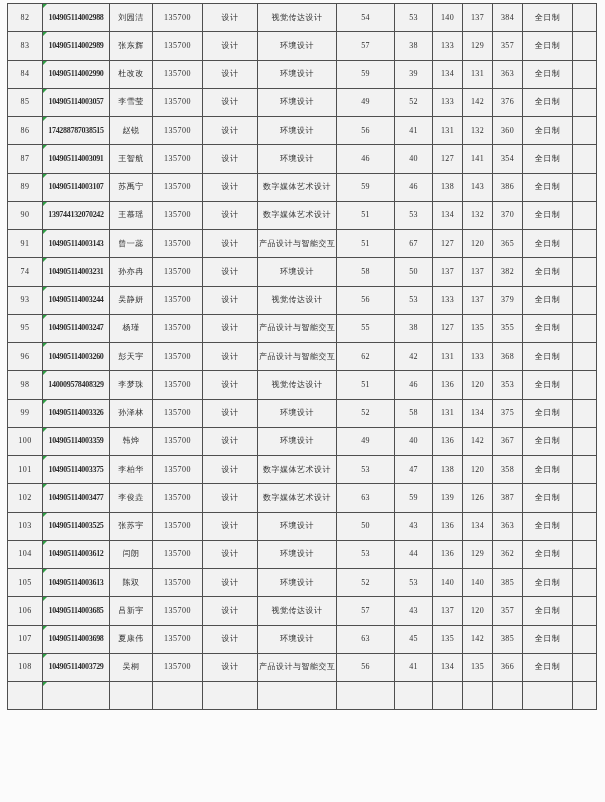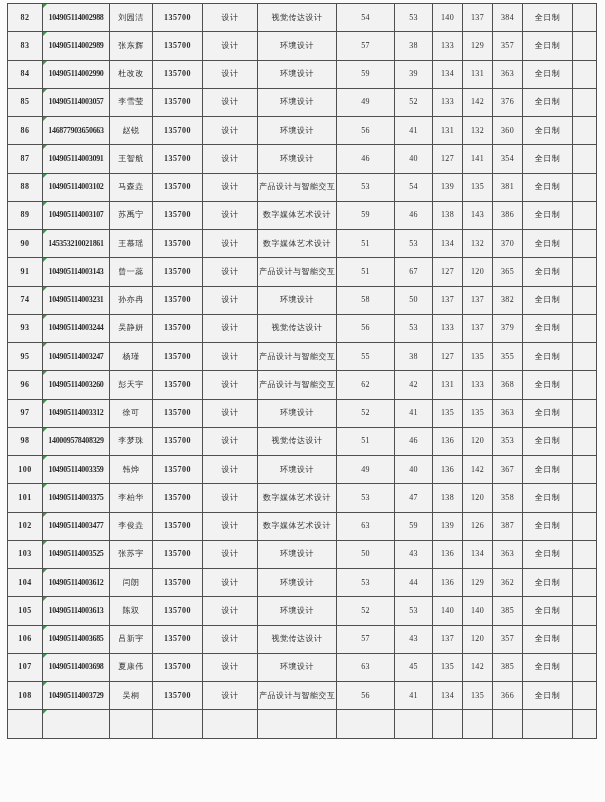--- a/index.html
+++ b/index.html
@@ -40,21 +40,21 @@
     white-space: nowrap;
     position: relative;
     padding: 0 1px;
   }
   td.c-id {
     font-family: Liberation Serif, serif;
     font-size: 7px;
     font-weight: 600;
     letter-spacing: -0.3px;
   }
-  td.c-num, td.c-code { font-size: 7.5px; letter-spacing: 0.5px; font-weight: bold; }
+  td.c-num, td.c-code { font-size: 7.5px; letter-spacing: 0.5px; }
   td.c-score, td.c-total { font-size: 8px; letter-spacing: 0.3px; }
   td.c-name, td.c-cat, td.c-spec, td.c-mode { font-size: 8px; letter-spacing: 0.5px; }
   .tri {
     position: absolute;
     top: 0;
     left: 0;
     width: 0;
     height: 0;
     border-top: 4px solid var(--green);
     border-right: 4px solid transparent;
@@ -136,21 +136,21 @@
           <td class="c-score">49</td>
           <td class="c-score">52</td>
           <td class="c-score">133</td>
           <td class="c-score">142</td>
           <td class="c-total">376</td>
           <td class="c-mode">全日制</td>
           <td class="c-blank"></td>
         </tr>
         <tr>
           <td class="c-num">86</td>
-          <td class="c-id"><span class="tri"></span><span>146877903650663</span></td>
+          <td class="c-id"><span class="tri"></span><span>174288787038515</span></td>
           <td class="c-name">赵锐</td>
           <td class="c-code">135700</td>
           <td class="c-cat">设计</td>
           <td class="c-spec">环境设计</td>
           <td class="c-score">56</td>
           <td class="c-score">41</td>
           <td class="c-score">131</td>
           <td class="c-score">132</td>
           <td class="c-total">360</td>
           <td class="c-mode">全日制</td>
@@ -161,56 +161,41 @@
           <td class="c-id"><span class="tri"></span><span>104905114003091</span></td>
           <td class="c-name">王智航</td>
           <td class="c-code">135700</td>
           <td class="c-cat">设计</td>
           <td class="c-spec">环境设计</td>
           <td class="c-score">46</td>
           <td class="c-score">40</td>
           <td class="c-score">127</td>
           <td class="c-score">141</td>
           <td class="c-total">354</td>
-          <td class="c-mode">全日制</td>
-          <td class="c-blank"></td>
-        </tr>
-        <tr>
-          <td class="c-num">88</td>
-          <td class="c-id"><span class="tri"></span><span>104905114003102</span></td>
-          <td class="c-name">马森垚</td>
-          <td class="c-code">135700</td>
-          <td class="c-cat">设计</td>
-          <td class="c-spec">产品设计与智能交互</td>
-          <td class="c-score">53</td>
-          <td class="c-score">54</td>
-          <td class="c-score">139</td>
-          <td class="c-score">135</td>
-          <td class="c-total">381</td>
           <td class="c-mode">全日制</td>
           <td class="c-blank"></td>
         </tr>
         <tr>
           <td class="c-num">89</td>
           <td class="c-id"><span class="tri"></span><span>104905114003107</span></td>
           <td class="c-name">苏禹宁</td>
           <td class="c-code">135700</td>
           <td class="c-cat">设计</td>
           <td class="c-spec">数字媒体艺术设计</td>
           <td class="c-score">59</td>
           <td class="c-score">46</td>
           <td class="c-score">138</td>
           <td class="c-score">143</td>
           <td class="c-total">386</td>
           <td class="c-mode">全日制</td>
           <td class="c-blank"></td>
         </tr>
         <tr>
           <td class="c-num">90</td>
-          <td class="c-id"><span class="tri"></span><span>145353210021861</span></td>
+          <td class="c-id"><span class="tri"></span><span>139744132070242</span></td>
           <td class="c-name">王慕瑶</td>
           <td class="c-code">135700</td>
           <td class="c-cat">设计</td>
           <td class="c-spec">数字媒体艺术设计</td>
           <td class="c-score">51</td>
           <td class="c-score">53</td>
           <td class="c-score">134</td>
           <td class="c-score">132</td>
           <td class="c-total">370</td>
           <td class="c-mode">全日制</td>
@@ -285,46 +270,46 @@
           <td class="c-spec">产品设计与智能交互</td>
           <td class="c-score">62</td>
           <td class="c-score">42</td>
           <td class="c-score">131</td>
           <td class="c-score">133</td>
           <td class="c-total">368</td>
           <td class="c-mode">全日制</td>
           <td class="c-blank"></td>
         </tr>
         <tr>
-          <td class="c-num">97</td>
-          <td class="c-id"><span class="tri"></span><span>104905114003312</span></td>
-          <td class="c-name">徐可</td>
-          <td class="c-code">135700</td>
-          <td class="c-cat">设计</td>
-          <td class="c-spec">环境设计</td>
-          <td class="c-score">52</td>
-          <td class="c-score">41</td>
-          <td class="c-score">135</td>
-          <td class="c-score">135</td>
-          <td class="c-total">363</td>
-          <td class="c-mode">全日制</td>
-          <td class="c-blank"></td>
-        </tr>
-        <tr>
           <td class="c-num">98</td>
           <td class="c-id"><span class="tri"></span><span>140009578408329</span></td>
           <td class="c-name">李梦珠</td>
           <td class="c-code">135700</td>
           <td class="c-cat">设计</td>
           <td class="c-spec">视觉传达设计</td>
           <td class="c-score">51</td>
           <td class="c-score">46</td>
           <td class="c-score">136</td>
           <td class="c-score">120</td>
           <td class="c-total">353</td>
+          <td class="c-mode">全日制</td>
+          <td class="c-blank"></td>
+        </tr>
+        <tr>
+          <td class="c-num">99</td>
+          <td class="c-id"><span class="tri"></span><span>104905114003326</span></td>
+          <td class="c-name">孙泽林</td>
+          <td class="c-code">135700</td>
+          <td class="c-cat">设计</td>
+          <td class="c-spec">环境设计</td>
+          <td class="c-score">52</td>
+          <td class="c-score">58</td>
+          <td class="c-score">131</td>
+          <td class="c-score">134</td>
+          <td class="c-total">375</td>
           <td class="c-mode">全日制</td>
           <td class="c-blank"></td>
         </tr>
         <tr>
           <td class="c-num">100</td>
           <td class="c-id"><span class="tri"></span><span>104905114003359</span></td>
           <td class="c-name">韩烨</td>
           <td class="c-code">135700</td>
           <td class="c-cat">设计</td>
           <td class="c-spec">环境设计</td>

